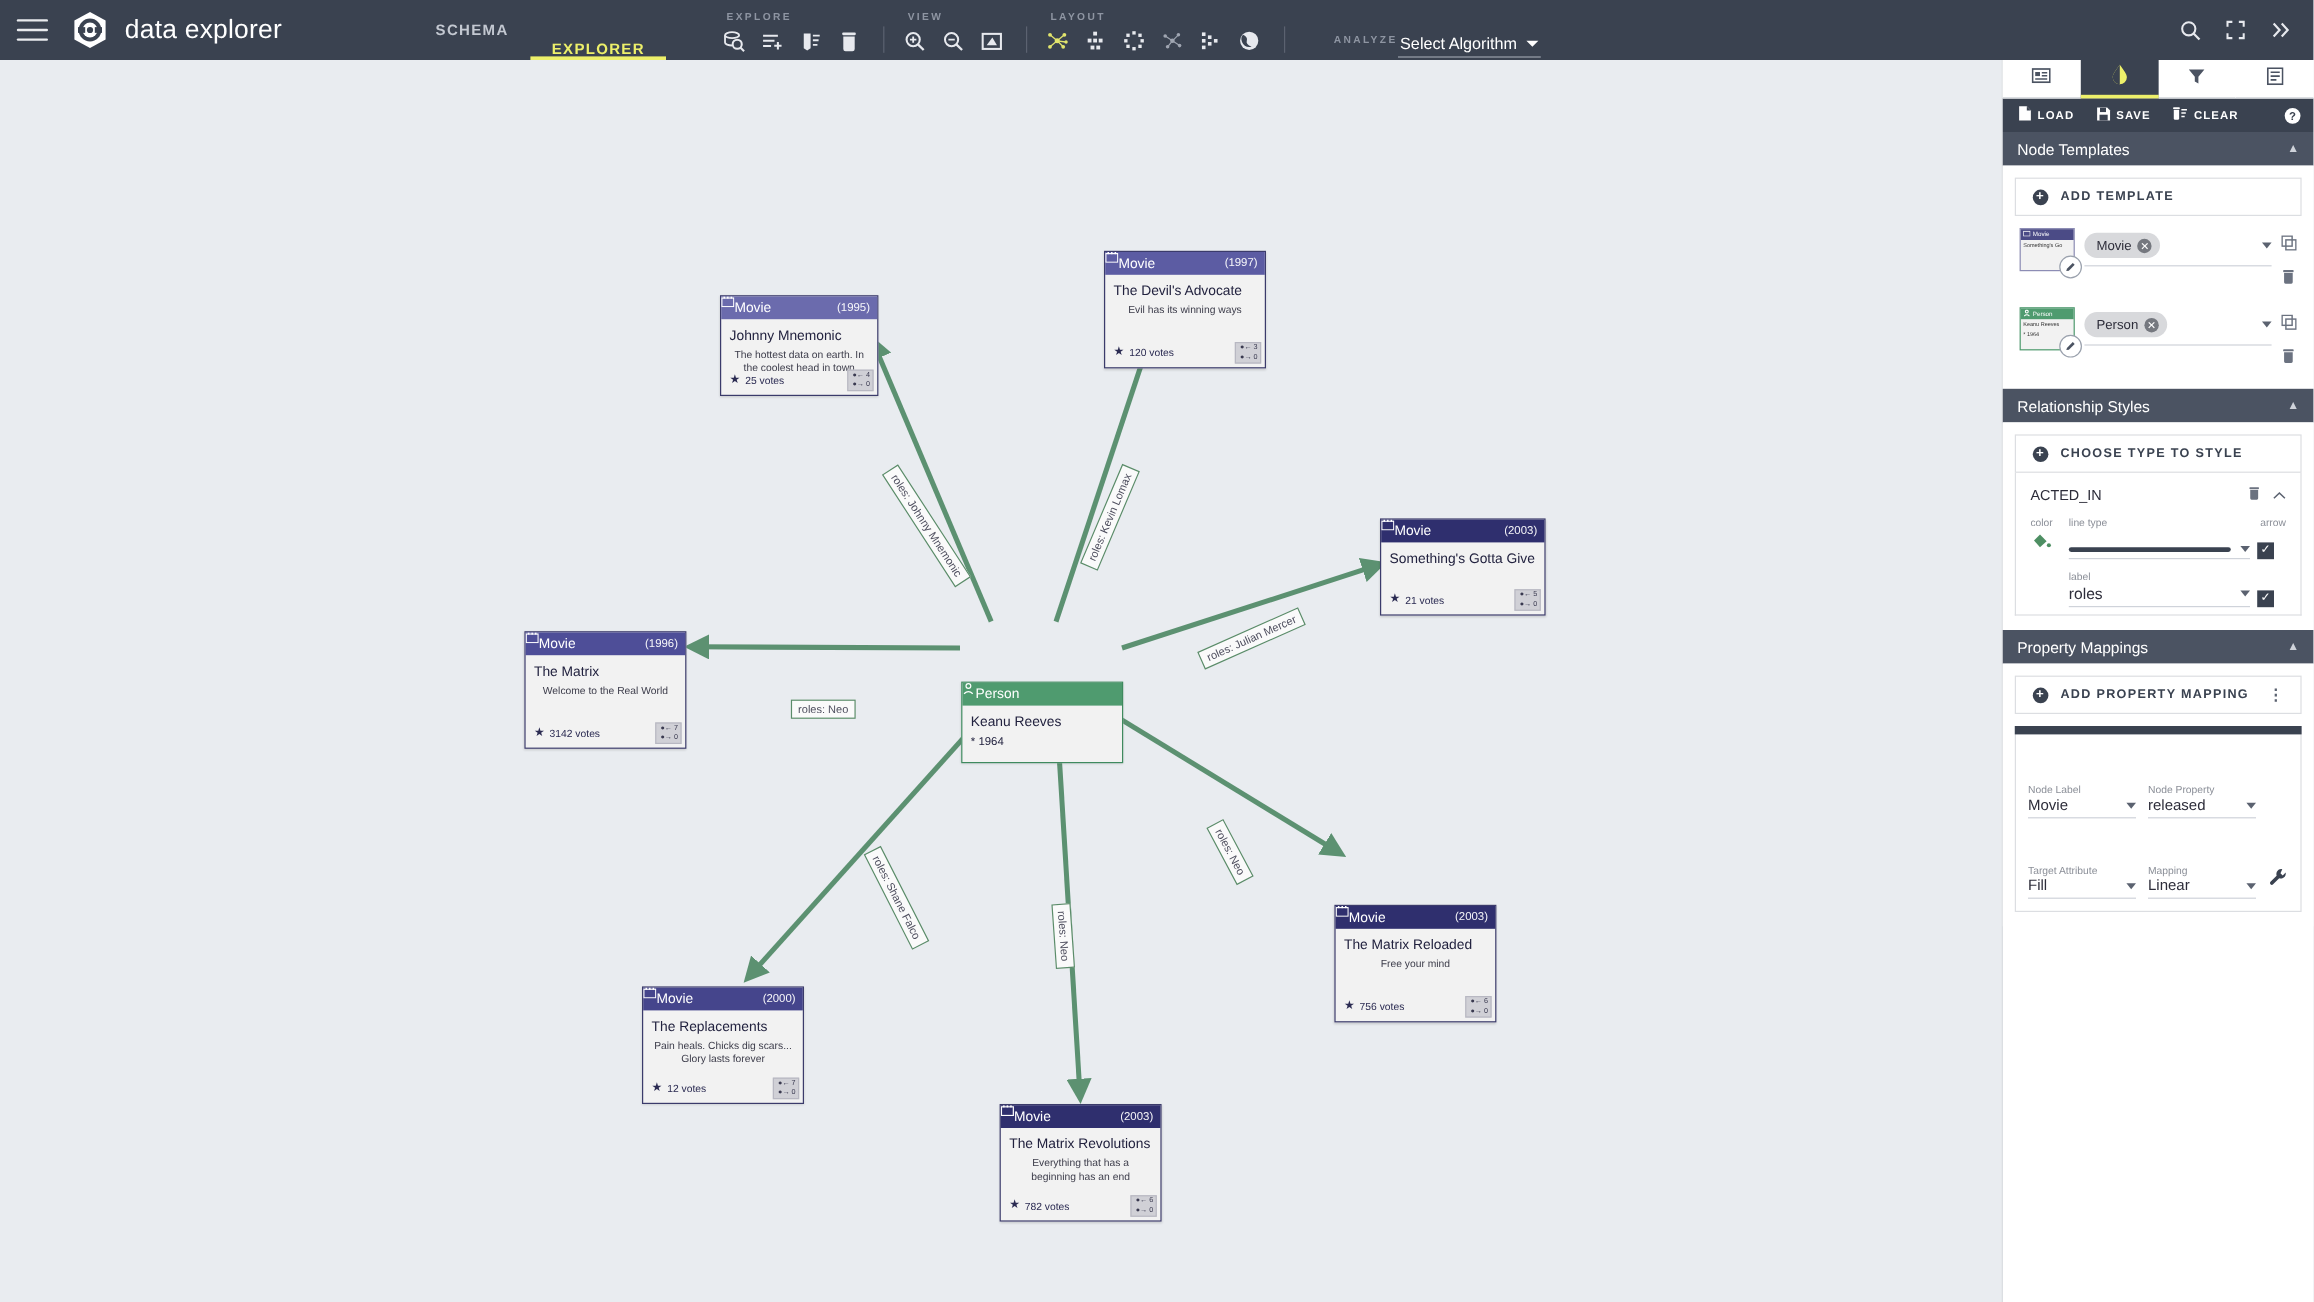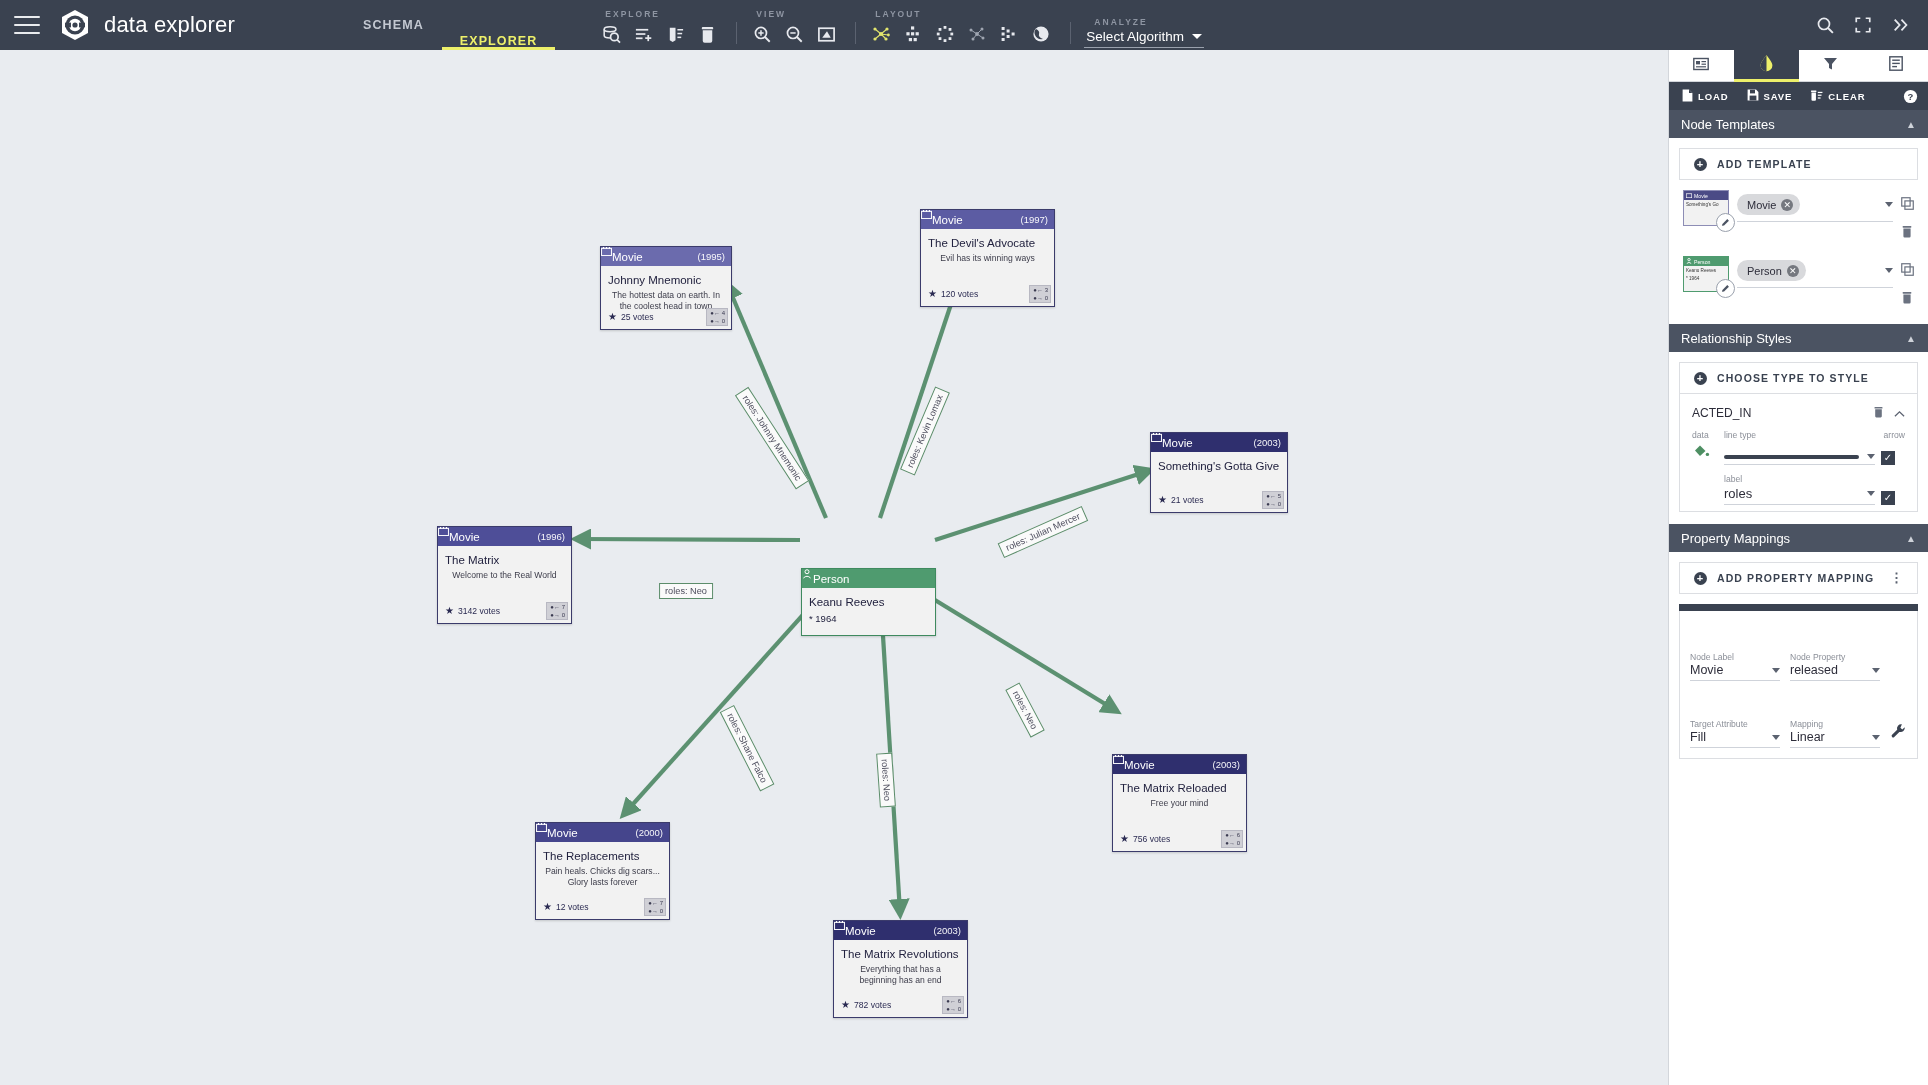--- a/index.html
+++ b/index.html
@@ -28,21 +28,21 @@
   .nav-item.active{color:#edf06a;border-bottom:3px solid #edf06a;box-sizing:border-box;}
 
   .tool-groups{display:flex;align-items:flex-end;margin-left:40px;height:50px;padding-bottom:4px;}
   .tgroup{display:flex;flex-direction:column;align-items:flex-start;margin-right:4px;position:relative;}
   .tgroup-label{color:#8e95a2;font-size:8.5px;letter-spacing:2px;font-weight:bold;
     margin-left:10px;margin-bottom:1px;}
   .tgroup-icons{display:flex;align-items:center;}
   .ticon{width:32px;height:28px;display:flex;align-items:center;justify-content:center;cursor:pointer;}
   .ticon svg{display:block;}
   .tsep{width:1px;height:22px;background:#5b6270;margin:0 9px;align-self:flex-end;margin-bottom:4px;}
-  .analyze-select{display:flex;flex-direction:column;margin-left:4px;}
+  .analyze-select{display:flex;flex-direction:row;margin-left:21px;}
   .analyze-box{display:flex;align-items:center;border-bottom:1px solid #9aa1ad;padding:1px 2px 3px 2px;cursor:pointer;}
   .analyze-box span{color:#ffffff;font-size:13.5px;}
   .caret-d{margin-left:8px;width:0;height:0;border-left:5px solid transparent;border-right:5px solid transparent;border-top:5px solid #ffffff;}
   .topright{position:absolute;right:8px;top:0;height:50px;display:flex;align-items:center;}
   .topright .ticon{width:38px;height:50px;}
 
   
   .canvas{
     position:absolute;left:0;top:50px;width:1668px;height:1035px;
     background:#e9ecf0;overflow:hidden;
@@ -815,21 +815,21 @@
             </span>
             <span>
               <svg width="11" height="8" viewBox="0 0 12 8">
                   <path d="M1 6.4 L6 1.6 L11 6.4" fill="none" stroke="#5b6270" stroke-width="1.4"></path>
                 </svg>
             </span>
           </span>
         </div>
 
         <div style="display:grid;grid-template-columns:26px 1fr 24px;gap:2px 6px;padding:0 12px 6px 12px;align-items:end;">
-          <div class="mini-label">data</div>
+          <div class="mini-label">color</div>
           <div class="mini-label">line type</div>
           <div class="mini-label" style="text-align:right;">arrow</div>
 
           <div style="padding-bottom:3px;">
             <svg width="18" height="16" viewBox="0 0 18 16">
                 <path d="M3 8.5 L8 3.5 L13.5 9 L8 14 Z" fill="#4e8f63"></path>
                 <circle cx="15.4" cy="12.4" r="1.7" fill="#4e8f63"></circle>
               </svg>
           </div>
           <div class="underline-field" style="padding-bottom:5px;">

